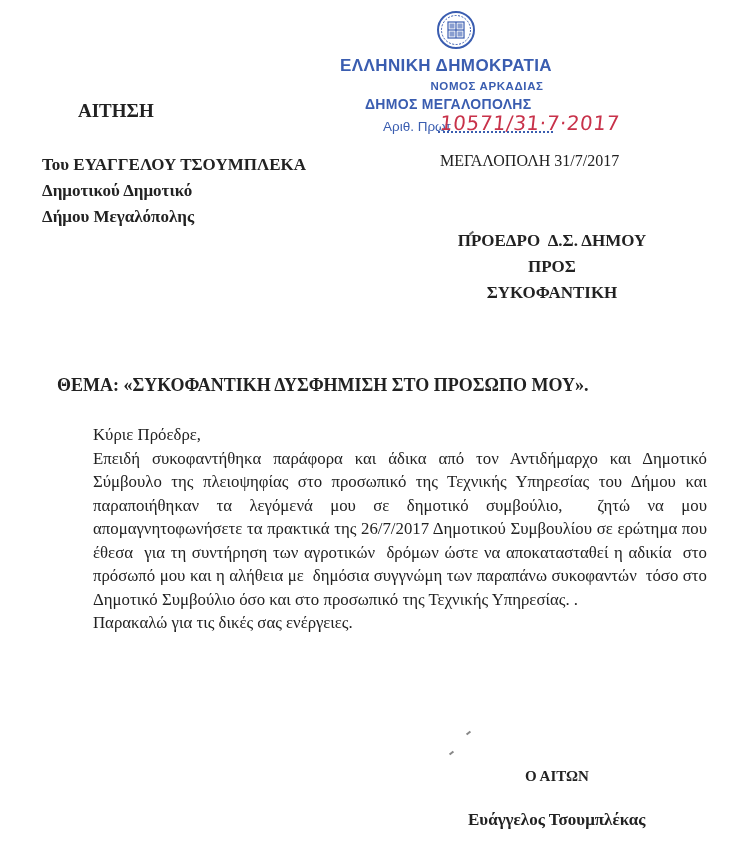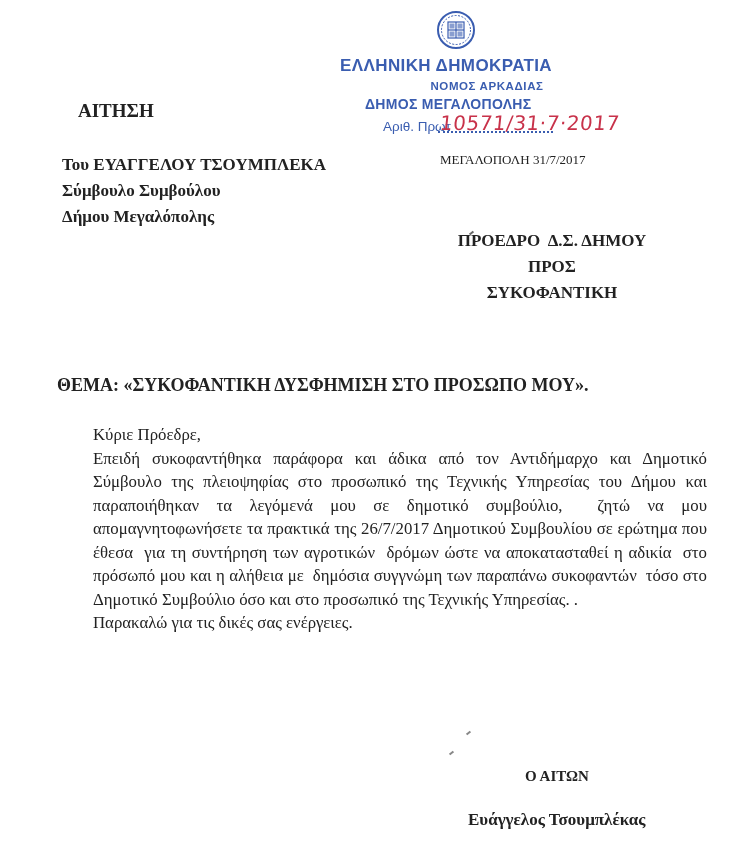--- a/index.html
+++ b/index.html
@@ -15,22 +15,22 @@
               letter-spacing: 0.4px; text-align: left; }
   .stamp-l2 { position: absolute; left: 0; top: 80px; width: 300px; text-align: center; font-size: 11.5px;
               font-weight: bold; letter-spacing: 0.6px; padding-left: 4px; box-sizing: border-box;}
   .stamp-l3 { position: absolute; left: 30px; top: 96px; font-size: 14px; font-weight: bold; letter-spacing: 0.3px; }
   .stamp-l4 { position: absolute; left: 48px; top: 119px; font-size: 13.5px; }
   .stamp-dots { position: absolute; left: 103px; top: 131px; width: 115px; border-bottom: 2px dotted #3a5db0; }
   .handwritten { position: absolute; left: 105px; top: 111px; font-family: "DejaVu Sans", sans-serif;
                  font-size: 20px; color: #c8324a; letter-spacing: 0.5px; transform: skewX(-6deg); }
 
   .title { left: 78px; top: 100px; font-size: 19px; font-weight: bold; }
-  .sender { left: 62px; top: 152px; font-size: 17px; font-weight: bold; line-height: 26px; }
-  .date { left: 440px; top: 152px; font-size: 13px; }
+  .sender { left: 42px; top: 152px; font-size: 17px; font-weight: bold; line-height: 26px; }
+  .date { left: 440px; top: 152px; font-size: 16px; }
   .pros { left: 437px; top: 228px; width: 230px; text-align: center; font-size: 17px; font-weight: bold; line-height: 26px; }
   .subject { left: 57px; top: 375px; font-size: 18px; font-weight: bold; }
   .body { left: 57px; top: 423px; width: 614px; font-size: 16.8px; line-height: 23.5px; margin-left: 36px; }
   .body p { margin: 0; text-align: justify; }
   .body p.last-left { text-align: left; }
   .signer { left: 525px; top: 768px; font-size: 15px; font-weight: bold; }
   .signer-name { left: 468px; top: 810px; font-size: 17px; font-weight: bold; }
   .mark { position: absolute; width: 5px; height: 2px; background: #888; transform: rotate(-40deg); }
 </style>
 </head>
@@ -53,21 +53,21 @@
   <div class="stamp-l3">ΔΗΜΟΣ ΜΕΓΑΛΟΠΟΛΗΣ</div>
   <div class="stamp-l4">Αριθ. Πρωτ</div>
   <div class="stamp-dots"></div>
   <div class="handwritten">10571/31·7·2017</div>
 </div>
 
 <div class="abs title">ΑΙΤΗΣΗ</div>
 
 <div class="abs sender">
   <div>Του ΕΥΑΓΓΕΛΟΥ ΤΣΟΥΜΠΛΕΚΑ</div>
-  <div>Σύμβουλο Συμβούλου</div>
+  <div>Δημοτικού Δημοτικό</div>
   <div>Δήμου Μεγαλόπολης</div>
 </div>
 
 <div class="abs date">ΜΕΓΑΛΟΠΟΛΗ 31/7/2017</div>
 
 <div class="abs pros">
   <div style="white-space:pre;">ΠΡΟΕΔΡΟ  Δ.Σ. ΔΗΜΟΥ</div>
   <div>ΠΡΟΣ</div>
   <div>ΣΥΚΟΦΑΝΤΙΚΗ</div>
 </div>

